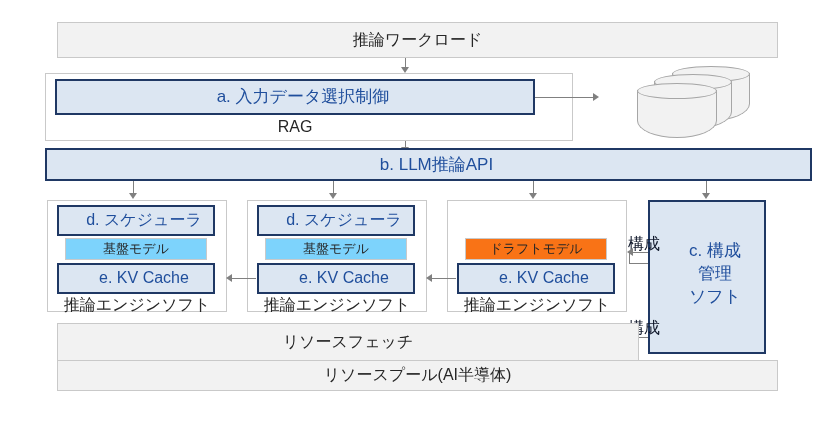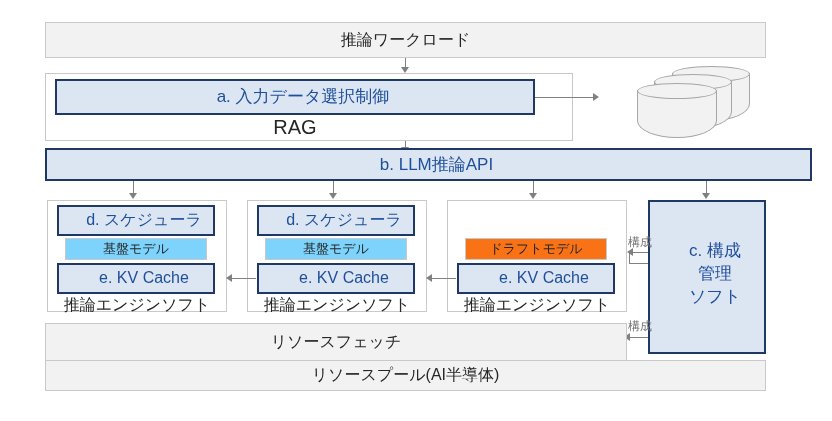--- a/index.html
+++ b/index.html
@@ -26,20 +26,21 @@
     line-height: 1.15;
     white-space: nowrap;
   }
 
   
   .gray-bar {
     background: #f2f2f2;
     border: 1px solid #c9c9c9;
     color: #262626;
     font-size: 16px;
+    margin-left: 12px;
   }
 
   
   .white-container {
     background: #ffffff;
     border: 1px solid #c9c9c9;
   }
 
   
   .accent {
@@ -95,22 +96,22 @@
   }
   .arrow-right {
     position: absolute;
     width: 0; height: 0;
     border-top: 4px solid transparent;
     border-bottom: 4px solid transparent;
     border-left: 6px solid #808080;
   }
   .arrow-label {
     position: absolute;
-    font-size: 12px;
-    color: #737373;
+    font-size: 16px;
+    color: #0f172a;
     white-space: nowrap;
   }
   .cyl-body {
     position: absolute;
     background: #f2f2f2;
     border-left: 1px solid #a6a6a6;
     border-right: 1px solid #a6a6a6;
     border-bottom: 1px solid #a6a6a6;
     border-bottom-left-radius: 50% 36%;
     border-bottom-right-radius: 50% 36%;
@@ -142,21 +143,21 @@
 
   <div class="vline" style="left:405px; top:58px; height:11px;"></div>
   <div class="arrow-down" style="left:401px; top:67px;"></div>
 
   <div class="white-container" style="position:absolute; left:45px; top:73px; width:528px; height:68px;"></div>
 
   <div class="box accent" style="left:55px; top:79px; width:480px; height:36px;">
     <span>a. 入力データ選択制御</span>
   </div>
 
-  <div class="box" style="left:55px; top:116px; width:480px; height:22px; font-size:20px; color:#262626;">
+  <div class="box" style="left:55px; top:116px; width:480px; height:22px; font-size:16px; color:#262626;">
     <span>RAG</span>
   </div>
 
   <div class="hline" style="left:535px; top:97px; width:60px;"></div>
   <div class="arrow-right" style="left:593px; top:93px;"></div>
 
   <div>
     <div class="cyl-body" style="left:672px; top:73px; width:78px; height:48px;"></div>
     <div class="cyl-top" style="left:672px; top:66px; width:78px; height:16px;"></div>
   </div>

